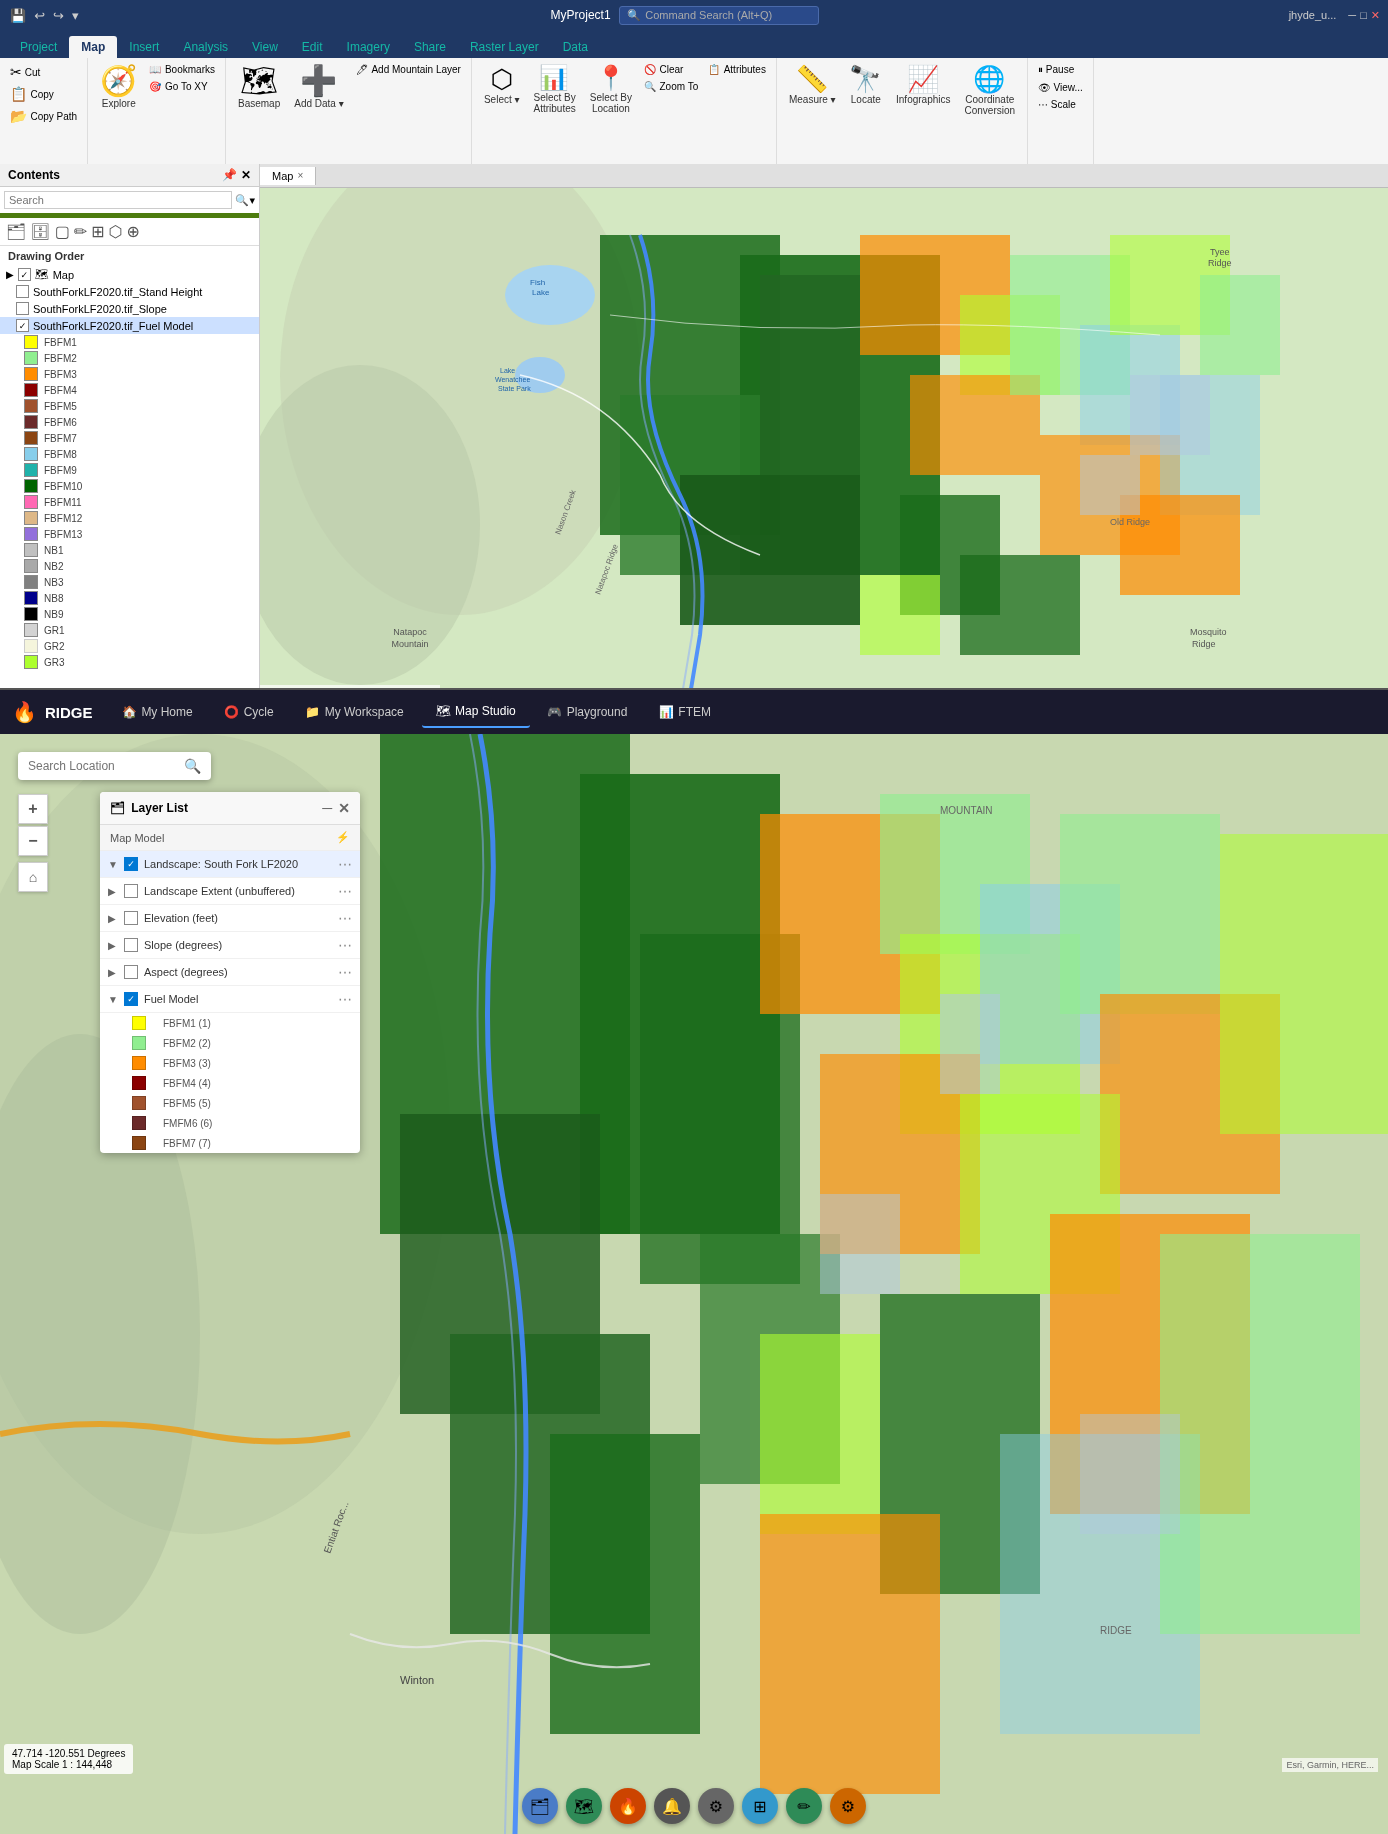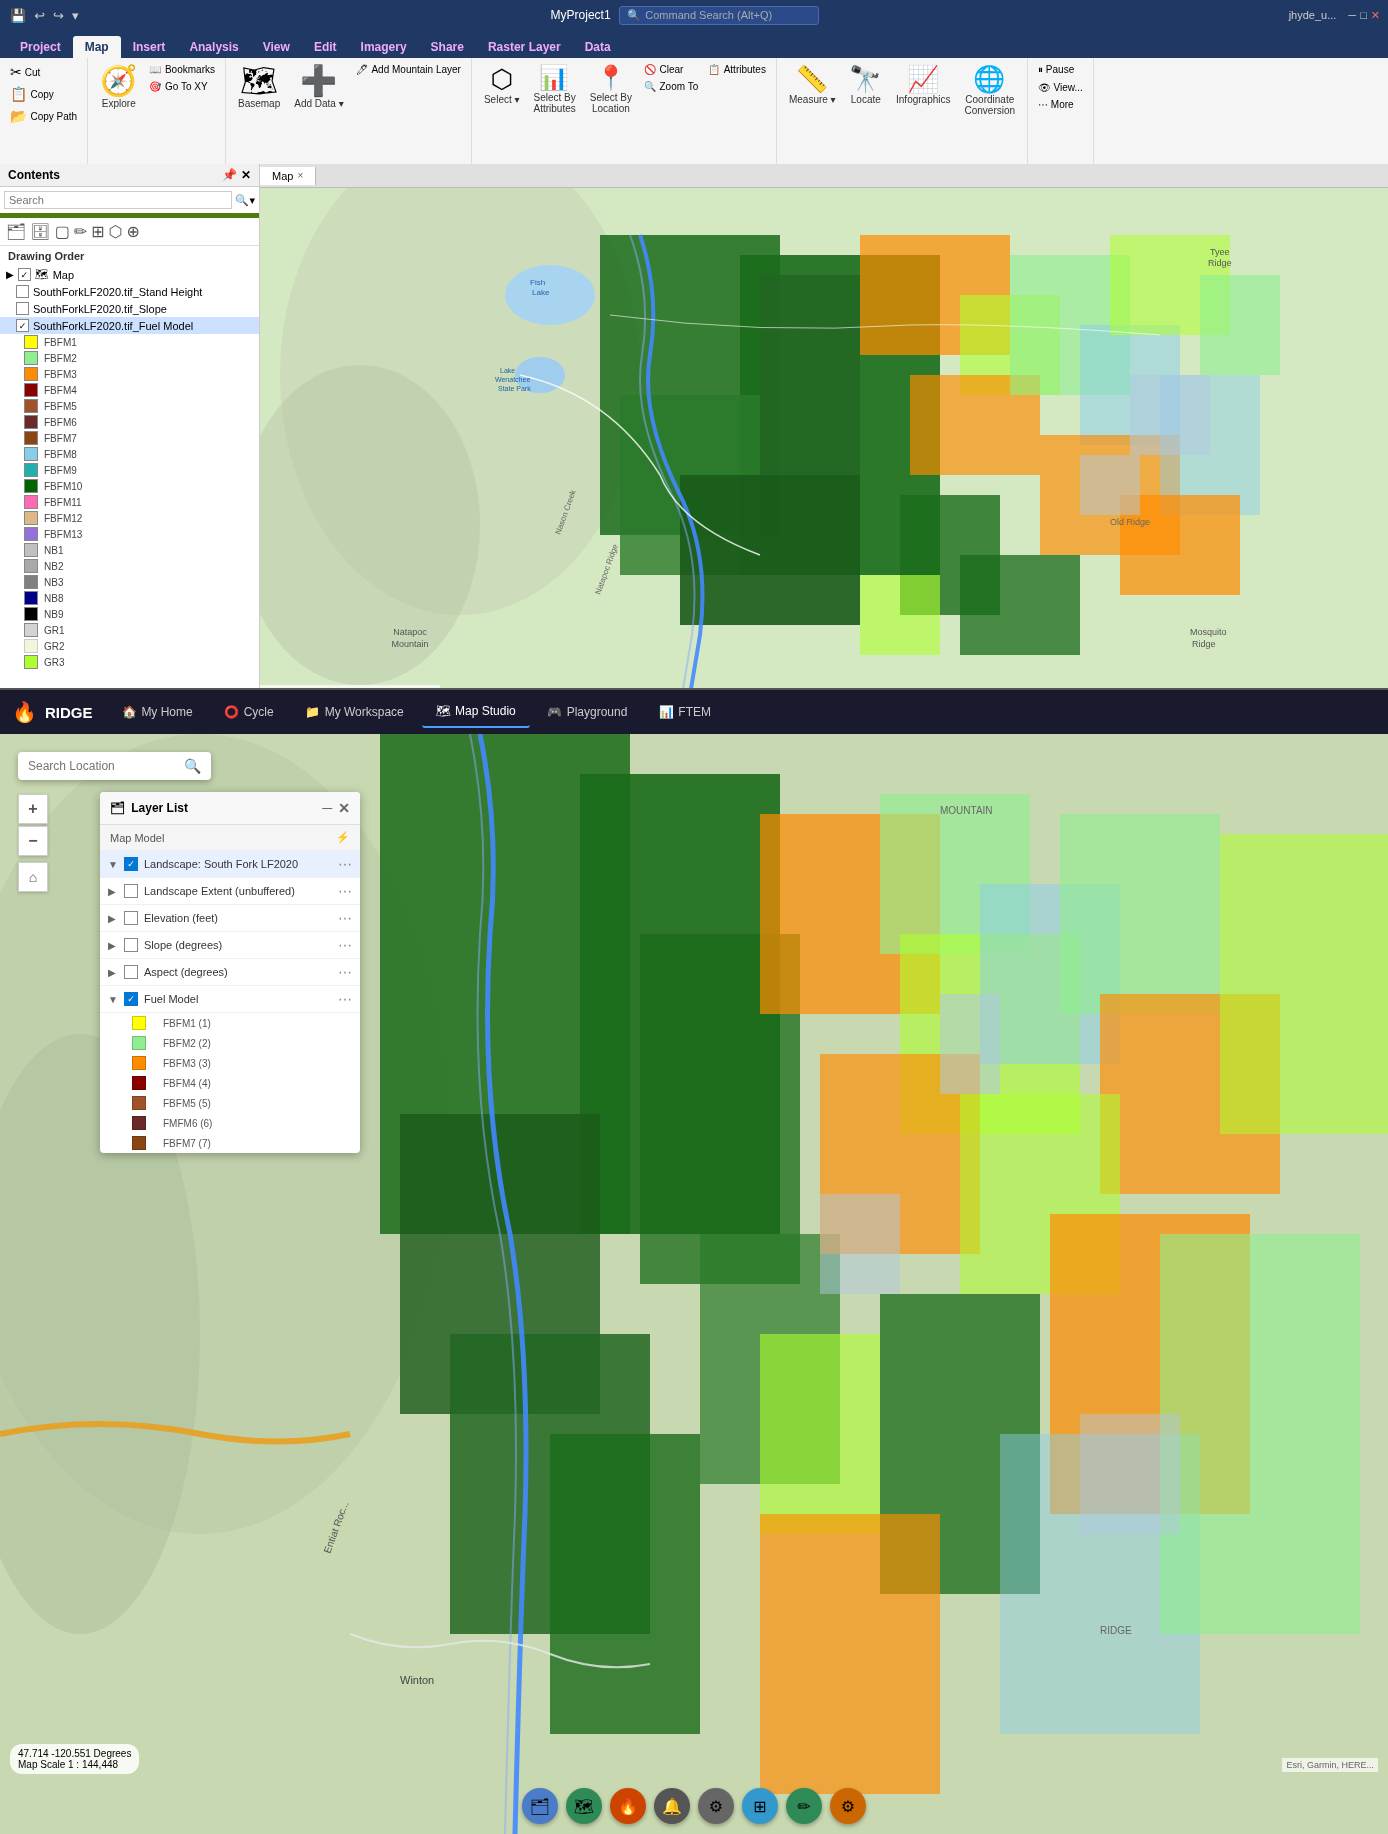--- a/index.html
+++ b/index.html
@@ -11,21 +11,21 @@
     
     .title-bar { height: 30px; background: #1f3864; display: flex; align-items: center; justify-content: space-between; padding: 0 8px; }
     .title-bar-center { display: flex; align-items: center; gap: 8px; color: #fff; font-size: 12px; }
     .title-bar-right { display: flex; align-items: center; gap: 4px; color: #ccc; font-size: 11px; }
     .quick-access { display: flex; align-items: center; gap: 4px; }
     .qa-btn { color: #ccc; font-size: 13px; cursor: pointer; padding: 2px; }
     .search-box-title { background: #2a4a8a; border: 1px solid #4a6aaa; border-radius: 3px; padding: 2px 8px; color: #fff; font-size: 11px; display: flex; align-items: center; gap: 4px; min-width: 200px; }
 
     
     .ribbon-tabs { height: 28px; background: #1f3864; display: flex; align-items: flex-end; padding-left: 8px; }
-    .ribbon-tab { padding: 4px 12px; font-size: 12px; color: #f0abfc; cursor: pointer; border-radius: 3px 3px 0 0; font-weight: bold; }
+    .ribbon-tab { padding: 4px 12px; font-size: 12px; color: #14b8a6; cursor: pointer; border-radius: 3px 3px 0 0; }
     .ribbon-tab.active { background: #f5f5f5; color: #1f3864; font-weight: bold; }
 
     
     .ribbon { height: 135px; background: #f5f5f5; border-bottom: 1px solid #ccc; display: flex; align-items: stretch; padding: 0; }
     .ribbon-group { display: flex; flex-direction: column; border-right: 1px solid #ddd; padding: 4px 6px; align-items: center; min-width: fit-content; }
     .ribbon-group-label { font-size: 10px; color: #555; margin-top: auto; padding-top: 2px; text-align: center; border-top: 1px solid #ccc; width: 100%; padding-top: 2px; }
     .ribbon-buttons { display: flex; align-items: flex-start; gap: 2px; flex: 1; }
     .ribbon-btn-large { display: flex; flex-direction: column; align-items: center; padding: 4px 6px; cursor: pointer; border-radius: 3px; min-width: 44px; }
     .ribbon-btn-large .icon { font-size: 28px; line-height: 1; }
     .ribbon-btn-large .label { font-size: 10px; text-align: center; color: #333; margin-top: 2px; }
@@ -257,21 +257,21 @@
         </div>
       </div>
       <div class="ribbon-group-label">Inquiry</div>
     </div>
 
     <div class="ribbon-group">
       <div class="ribbon-buttons">
         <div class="ribbon-col" style="font-size:10px;">
           <div class="ribbon-btn-small">⏸ Pause</div>
           <div class="ribbon-btn-small">👁 View...</div>
-          <div class="ribbon-btn-small">⋯ More</div>
+          <div class="ribbon-btn-small">⋯ Scale</div>
         </div>
       </div>
       <div class="ribbon-group-label"></div>
     </div>
   </div>
 
   <div class="contents-panel">
     <div class="contents-header">
       <span>Contents</span>
       <div class="contents-header-btns">
@@ -647,21 +647,21 @@
       <div class="legend-sub">
         <div class="swatch" style="background:#6B2A2A;"></div>
         <span>FMFM6 (6)</span>
       </div>
       <div class="legend-sub">
         <div class="swatch" style="background:#8B4513;"></div>
         <span>FBFM7 (7)</span>
       </div>
     </div>
 
-    <div style="position:absolute;bottom:60px;left:10px;background:rgba(255,255,255,0.85);padding:4px 8px;border-radius:12px;font-size:10px;z-index:10;">
+    <div style="position:absolute;bottom:60px;left:4px;background:rgba(255,255,255,0.85);padding:4px 8px;border-radius:3px;font-size:10px;z-index:10;">
       <div>47.714 -120.551 Degrees</div>
       <div>Map Scale 1 : 144,448</div>
     </div>
 
     <div style="position:absolute;bottom:62px;right:10px;font-size:9px;color:#666;background:rgba(255,255,255,0.7);padding:2px 4px;z-index:10;">Esri, Garmin, HERE...</div>
 
     <div style="position:absolute;bottom:10px;left:50%;transform:translateX(-50%);display:flex;gap:8px;z-index:10;">
       <div class="bottom-btn" style="background:#4a7cc7;">🗂</div>
       <div class="bottom-btn" style="background:#2e8b57;">🗺</div>
       <div class="bottom-btn" style="background:#cc4400;">🔥</div>

